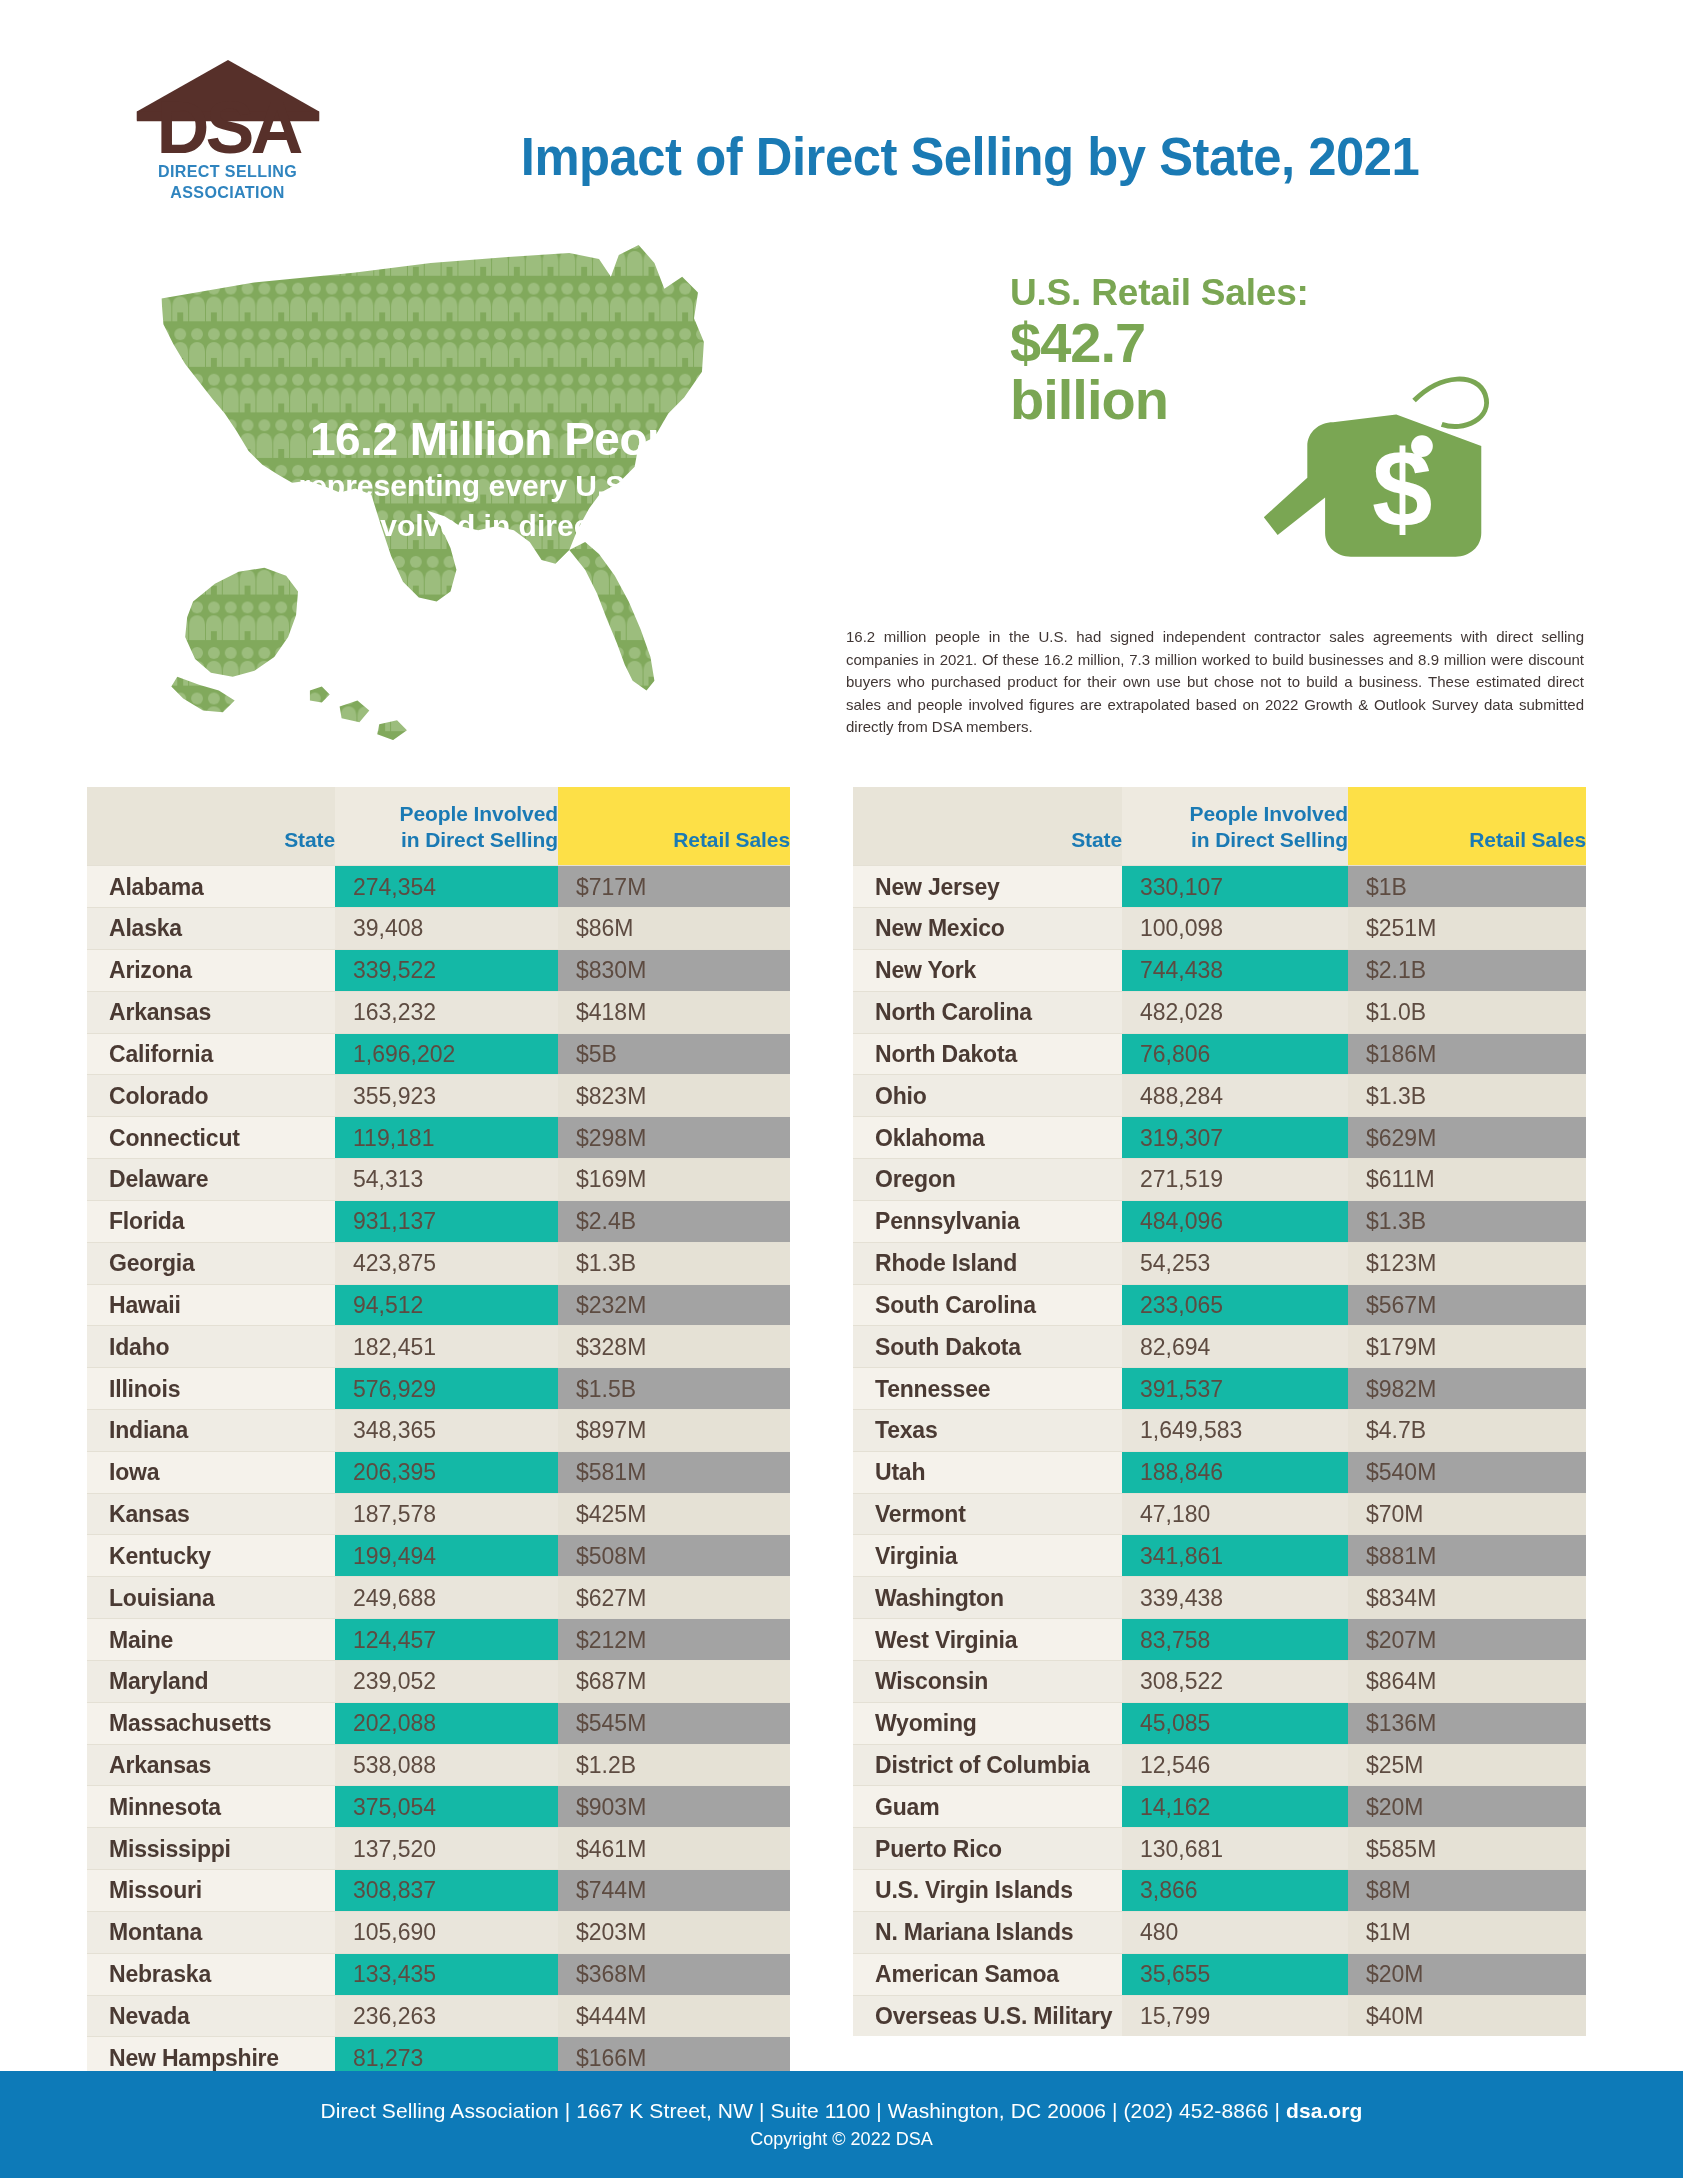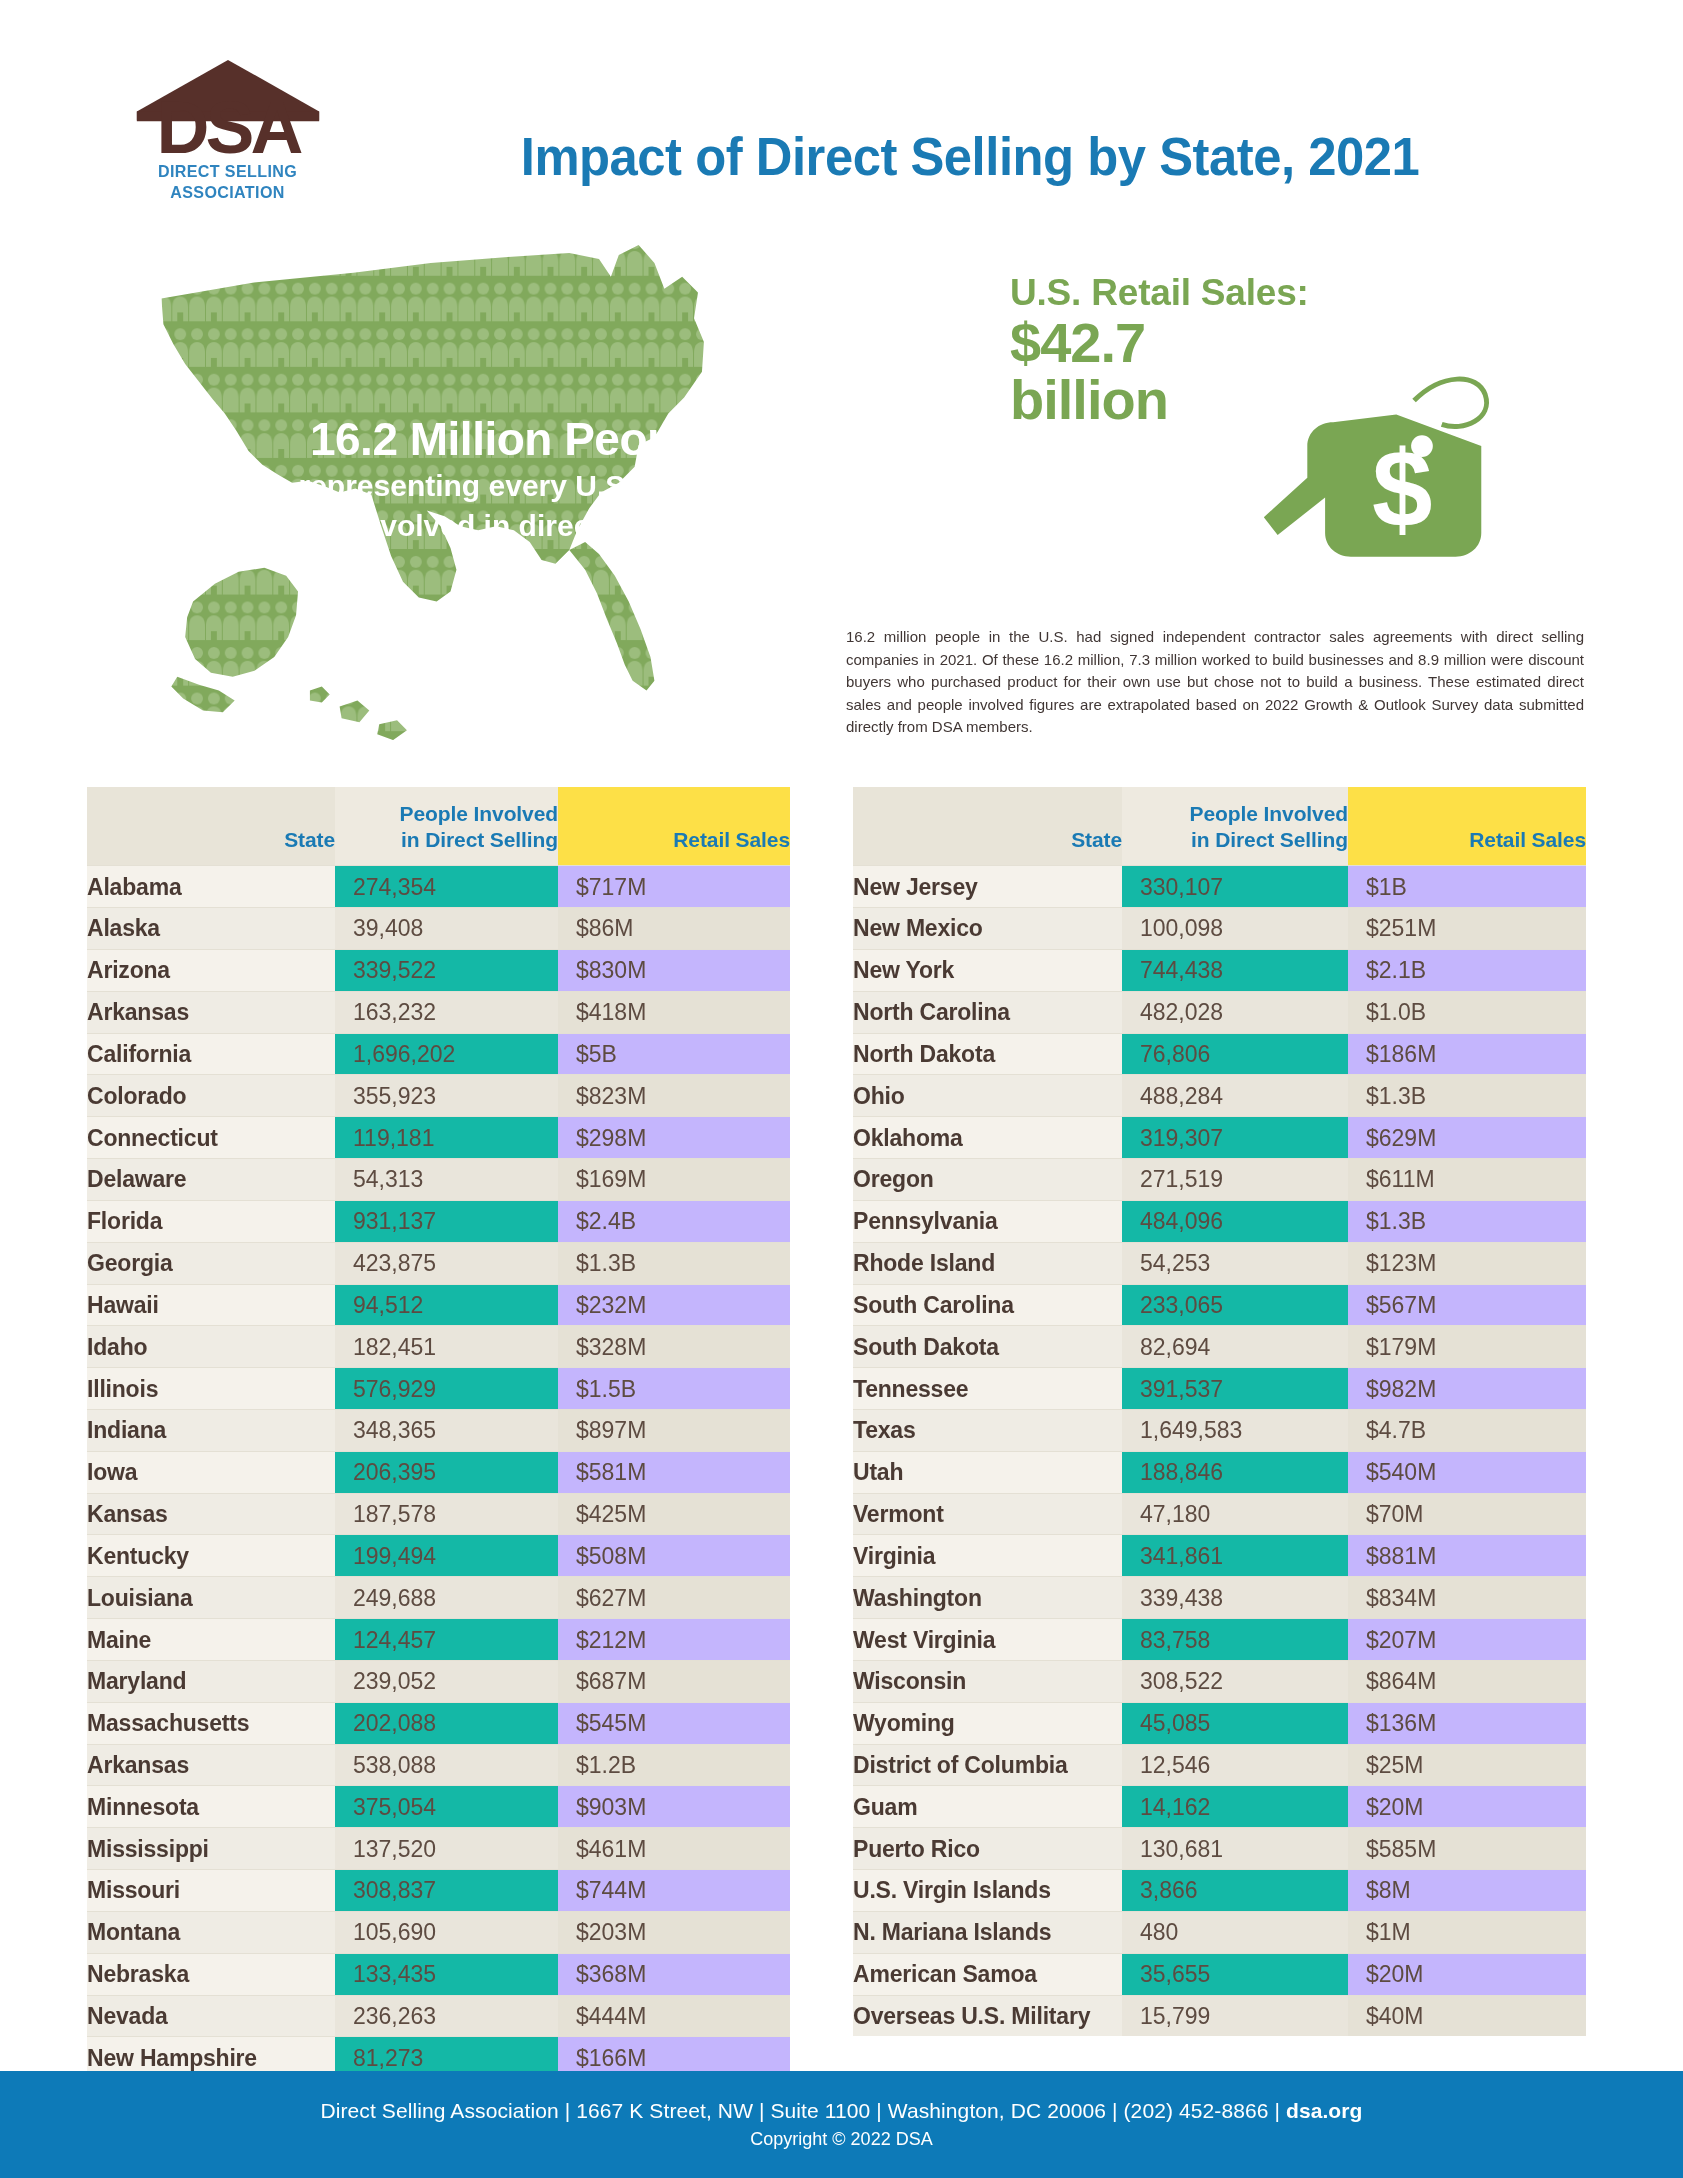--- a/index.html
+++ b/index.html
@@ -100,26 +100,26 @@
 
   .tbl tbody td {
     font-size: 23px;
     color: #4a3a33;
     padding: 6.4px 0;
     border-top: 1px solid #e4e0d4;
     vertical-align: middle;
     line-height: 1.22;
   }
   .tbl tbody td.c-state {
-    font-weight: bold; 
+    font-weight: bold; padding-left: 22px;
     background: #f5f2eb;
     letter-spacing: -0.2px;
   }
   .tbl tbody td.c-people { padding-left: 18px; background: #14b8a6; color: #5d4b41; }
-  .tbl tbody td.c-sales  { padding-left: 18px; background: #c4b5fd; color: #5d4b41; }
+  .tbl tbody td.c-sales  { padding-left: 18px; background: #a3a3a3; color: #5d4b41; }
 
   .tbl tbody tr:nth-child(even) td.c-state  { background: #efece4; }
   .tbl tbody tr:nth-child(even) td.c-people { background: #e9e5db; }
   .tbl tbody tr:nth-child(even) td.c-sales  { background: #e5e1d5; }
 
   #tbl-left  col.w-state { width: 248px; }
   #tbl-left  col.w-people{ width: 223px; }
   #tbl-right col.w-state { width: 269px; }
   #tbl-right col.w-people{ width: 226px; }
 

